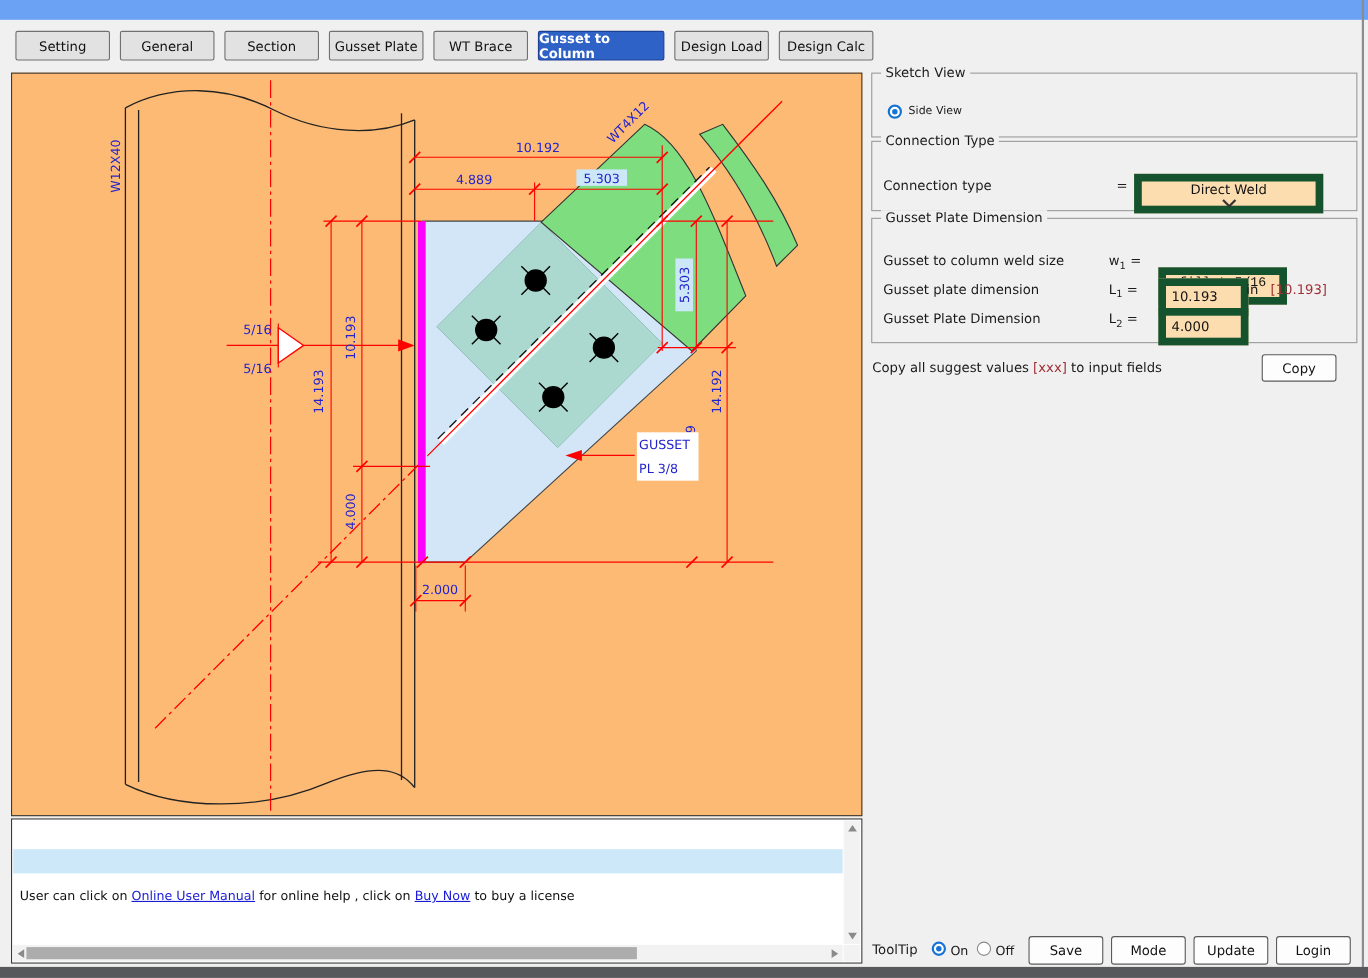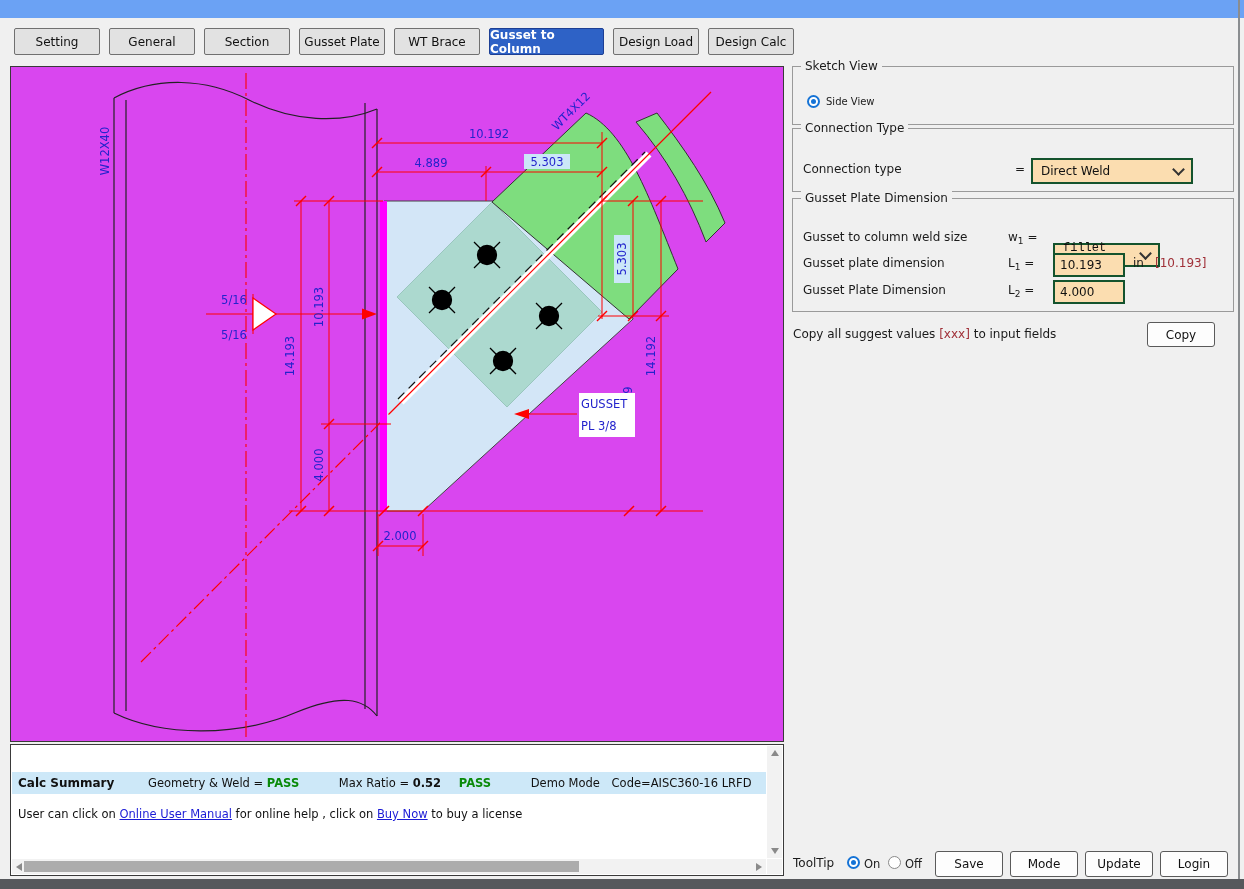--- a/index.html
+++ b/index.html
@@ -9,28 +9,28 @@
   .rightedge{position:absolute;top:0;right:4px;width:2px;height:879px;background:#8a8d90;}
   .bottombar{position:absolute;left:0;top:879px;width:1244px;height:10px;background:#56585C;}
 
   
   .tabs{position:absolute;left:14px;top:28px;display:flex;gap:9px;}
   .tab{height:25px;width:84px;background:#E2E2E2;border:1px solid #707070;border-radius:2px;
        font-size:12px;color:#111;display:flex;align-items:center;justify-content:center;cursor:default;}
   .tab.active{width:113px;background:#2E62C6;border-color:#1d3f94;color:#fff;font-weight:bold;}
 
   
-  .canvas{position:absolute;left:10px;top:66px;width:772px;height:674px;background:#d946ef;border:1px solid #3a3a3a;}
+  .canvas{position:absolute;left:10px;top:66px;width:772px;height:674px;background:#fdba74;border:1px solid #3a3a3a;}
 
   
   .group{position:absolute;border:1px solid #9a9a9a;background:#F0F0F0;}
   .group .gtitle{position:absolute;top:-8px;left:8px;background:#F0F0F0;padding:0 4px;
        font-size:12px;color:#1a1a1a;}
   .lbl{font-size:12px;color:#1a1a1a;}
-  .peach{background:#FBDDB0;border:2px solid #14532d;}
+  .peach{background:#FBDDB0;border:7px solid #14532d;flex-direction:column;}
   .selectbox{position:absolute;height:22px;display:flex;align-items:center;justify-content:space-between;
        padding:0 8px;font-size:12px;color:#111;}
   .chev{width:7px;height:7px;border-right:2px solid #333;border-bottom:2px solid #333;
        transform:rotate(45deg);margin-top:-4px;}
   .inputbox{position:absolute;height:20px;font-size:12px;color:#111;padding:0 5px;
        font-family:"DejaVu Sans","Liberation Sans",sans-serif;}
   input.inputbox{outline:none;}
   sub{font-size:9px;}
   .maroon{color:#A03038;}
 
@@ -247,28 +247,20 @@
   <input class="inputbox peach" style="left: 260px; top: 81px; width: 58px;" value="4.000">
 </div>
 
 <div style="position:absolute;left:793px;top:327px;font-size:12px;color:#1a1a1a;">
   <span>Copy all suggest values </span><span class="maroon">[xxx]</span><span> to input fields</span>
 </div>
 <div class="btn" style="left:1147px;top:322px;width:66px;height:23px;">Copy</div>
 
 <div class="statusbox">
   <div class="hl"></div>
-  <div class="sline" style="top:31px;">
-    <span class="b" style="font-size:12px;">Calc Summary</span>
-    <span style="margin-left:30px;">Geometry &amp; Weld = </span><span class="pass">PASS</span>
-    <span style="margin-left:36px;">Max Ratio = </span><span class="b">0.52</span>
-    <span class="pass" style="margin-left:14px;">PASS</span>
-    <span style="margin-left:36px;">Demo Mode</span>
-    <span style="margin-left:8px;">Code=AISC360-16 LRFD</span>
-  </div>
   <div class="sline" style="top:62px;">
     <span>User can click on </span><span class="link">Online User Manual</span><span> for online help , click on  </span><span class="link">Buy Now</span><span> to buy a license</span>
   </div>
   <div class="vscroll">
     <span class="arr up"></span>
     <span class="arr dn"></span>
   </div>
   <div class="hscroll">
     <span class="arr lf"></span>
     <span class="arr rt"></span>

